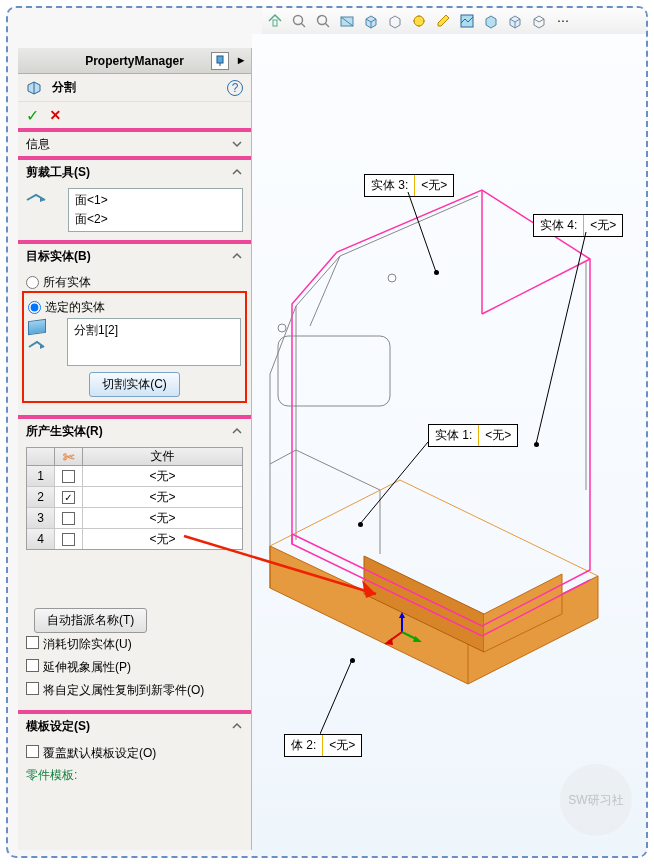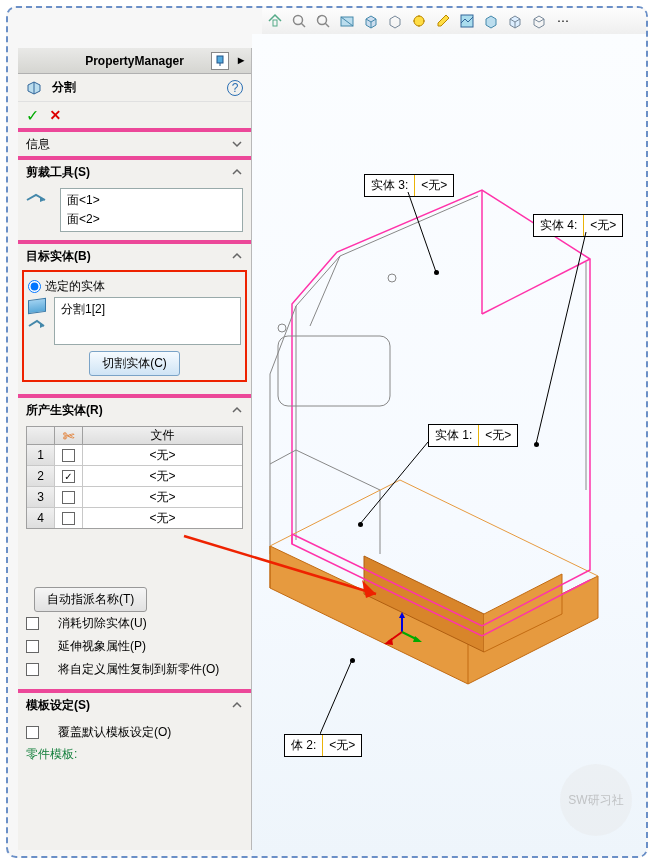--- a/index.html
+++ b/index.html
@@ -32,21 +32,21 @@
 .table .throw { display: flex; background: linear-gradient(#f0f0f0,#dedede); border-bottom: 1px solid #a0a0a0; }
 .table .throw .th1 { width: 28px; border-right: 1px solid #a0a0a0; display: flex; align-items: center; justify-content: center; padding: 3px 0; }
 .table .throw .th2 { width: 28px; border-right: 1px solid #a0a0a0; display: flex; align-items: center; justify-content: center; }
 .table .throw .th3 { flex: 1; display: flex; align-items: center; justify-content: center; }
 .table .trow { display: flex; border-bottom: 1px solid #c8c8c8; }
 .table .trow:last-child { border-bottom: none; }
 .table .c1 { width: 28px; border-right: 1px solid #c8c8c8; background: linear-gradient(#f0f0f0,#dedede); display: flex; align-items: center; justify-content: center; padding: 3px 0; }
 .table .c2 { width: 28px; border-right: 1px solid #c8c8c8; display: flex; align-items: center; justify-content: center; }
 .table .c3 { flex: 1; display: flex; align-items: center; justify-content: center; }
 .cb { width: 13px; height: 13px; border: 1px solid #666; background: #fff; display: inline-flex; align-items: center; justify-content: center; font-size: 10px; }
-.chk-row { display: flex; align-items: center; gap: 19px; padding: 3px 0; }
+.chk-row { display: flex; gap: 4px; padding: 3px 0; }
 .viewport { position: absolute; left: 244px; top: 26px; right: 0; bottom: 0; background: linear-gradient(180deg,#fbfdff 0%,#f6faff 60%,#eef5fb 100%); }
 .callout { position: absolute; border: 1px solid #000; background: #fff; display: flex; }
 .callout .lab { padding: 2px 6px; border-right: 1px solid #eab308; white-space: nowrap; }
 .callout .val { padding: 2px 6px; white-space: nowrap; }
 .dot { position: absolute; width: 5px; height: 5px; background: #000; border-radius: 50%; transform: translate(-2px,-2px); }
 svg { display: block; }
 .scissor-icon { color: #e06000; font-size: 14px; }
 .watermark { position: absolute; right: 14px; bottom: 20px; width: 72px; height: 72px; border-radius: 50%; background: rgba(230,230,230,0.35); display: flex; flex-direction: row; align-items: center; justify-content: center; color: rgba(150,150,150,0.5); font-size: 16px; }
 .watermark .l2 { font-size: 12px; }
 .red-arrow { position: absolute; pointer-events: none; }
@@ -171,21 +171,21 @@
     <div class="sect">
       <div class="sect-head">
         <b>剪裁工具(S)</b>
         <span class="chev">
             <svg width="12" height="12">
               <path d="M2 8 L6 4 L10 8" stroke="#666" fill="none" stroke-width="1.5"></path>
             </svg>
           </span>
       </div>
       <div class="sect-body">
-        <div style="display:flex; gap:14px;">
+        <div style="display:flex; gap:22px;">
           <div class="iconcol">
             <span>
                 <svg width="20" height="14">
                   <path d="M1 10 L10 5 L19 10" fill="none" stroke="#48a" stroke-width="2"></path>
                   <path d="M14 7 L19 10 L14 12 Z" fill="#48a"></path>
                 </svg>
               </span>
           </div>
           <div class="listbox" style="flex:1">
             <div>面&lt;1&gt;</div>
@@ -198,26 +198,30 @@
     <div class="sect">
       <div class="sect-head">
         <b>目标实体(B)</b>
         <span class="chev">
             <svg width="12" height="12">
               <path d="M2 8 L6 4 L10 8" stroke="#666" fill="none" stroke-width="1.5"></path>
             </svg>
           </span>
       </div>
       <div class="sect-body">
+        <label class="radio-row">
+          <input type="radio" name="tgt" style="">
+          <span>所有实体</span>
+        </label>
         <div class="redbox">
           <label class="radio-row">
             <input type="radio" name="tgt" checked="" style="">
             <span>选定的实体</span>
           </label>
-          <div style="display:flex; gap:8px;">
+          <div style="display:flex; gap:21px;">
             <div class="iconcol">
               <span class="cube-icon"></span>
               <span>
                   <svg width="18" height="12">
                     <path d="M1 9 L9 4 L16 9" fill="none" stroke="#48a" stroke-width="2"></path>
                     <path d="M12 6 L16 9 L12 11 Z" fill="#48a"></path>
                   </svg>
                 </span>
             </div>
             <div class="listbox" style="flex:1; min-height:48px;">

